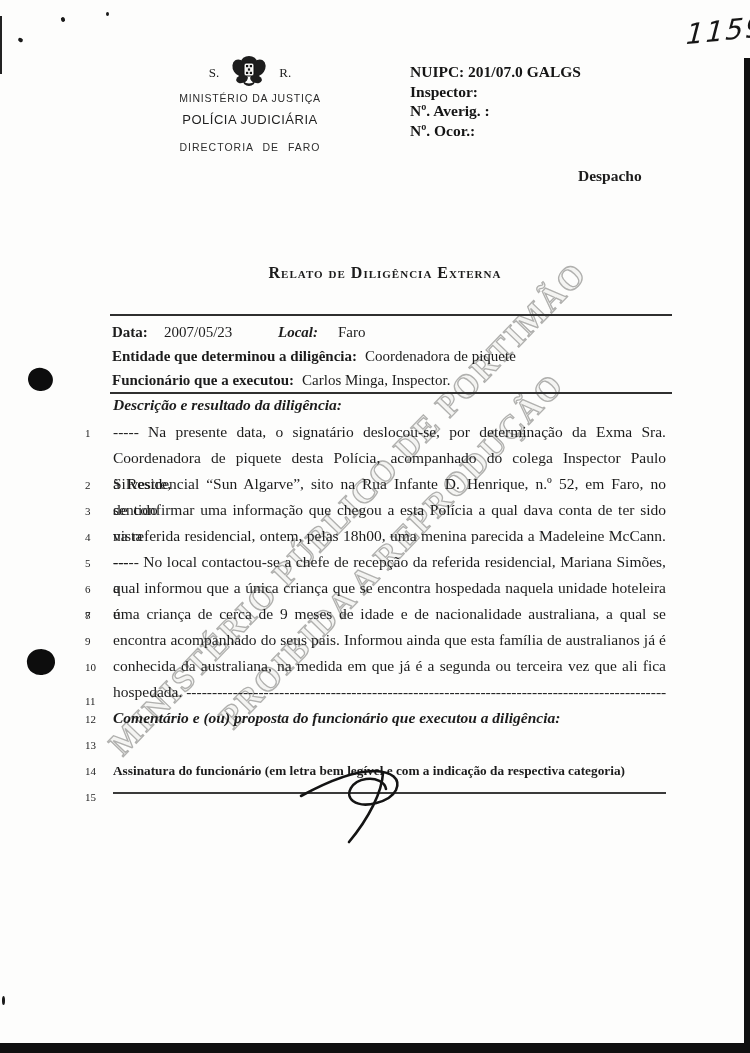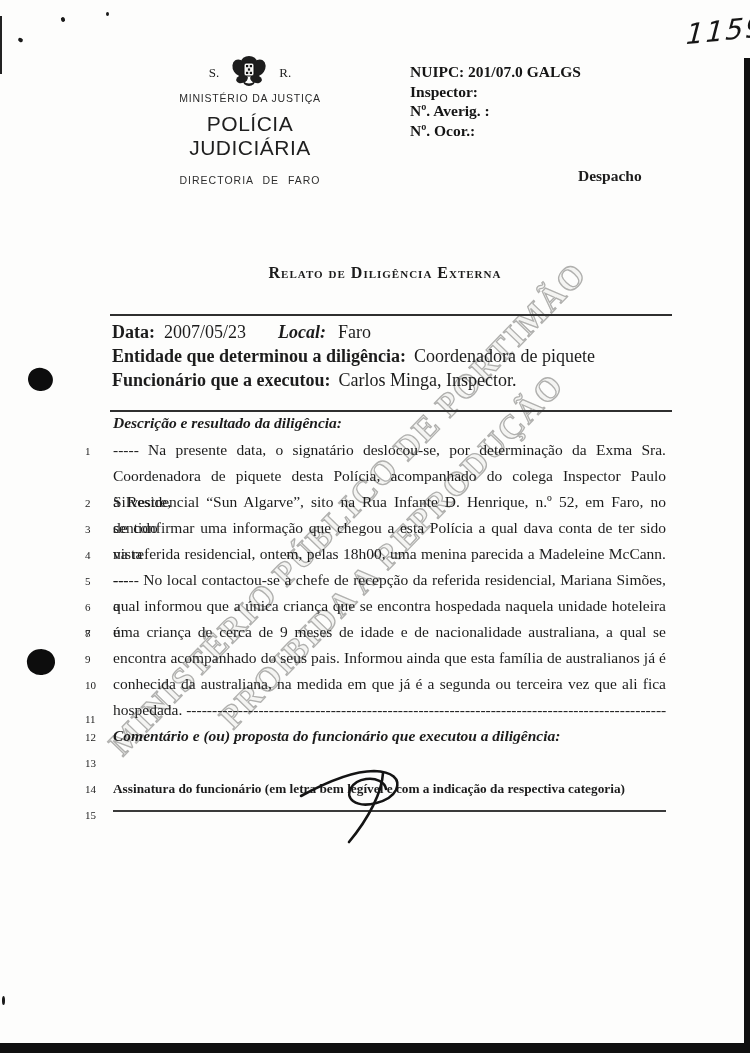--- a/index.html
+++ b/index.html
@@ -31,45 +31,45 @@
     font-style:italic;font-size:28px;font-weight:500;
     letter-spacing:2px;color:#161616;
     transform:rotate(-6deg) skewX(-10deg);
     z-index:3;
   }
   
   .hdr-left{position:absolute;left:148px;top:56px;width:204px;text-align:center;z-index:2;}
   .crest-row{display:flex;align-items:center;justify-content:center;gap:9px;height:34px;}
   .crest-sr{font-family:"Liberation Serif",serif;font-size:13px;color:#222;}
   .ministry{font-family:"Liberation Sans",sans-serif;font-size:10.5px;letter-spacing:.8px;color:#2a2a2a;margin-top:2px;}
-  .org{font-family:"Liberation Sans",sans-serif;font-size:21px;letter-spacing:.5px;color:#1f1f1f;margin-top:8px;}
+  .org{font-family:"Liberation Sans",sans-serif;font-size:13px;letter-spacing:.5px;color:#1f1f1f;margin-top:8px;}
   .directorate{font-family:"Liberation Sans",sans-serif;font-size:10.5px;letter-spacing:1px;word-spacing:5px;color:#2e2e2e;margin-top:14px;}
   .hdr-right{position:absolute;left:410px;top:62px;z-index:2;
     font-weight:bold;font-size:15.5px;line-height:19.6px;color:#151515;}
   .despacho{position:absolute;left:578px;top:167px;font-weight:bold;font-size:15.5px;z-index:2;}
   
   .doc-title{
     position:absolute;left:100px;right:80px;top:264px;
     text-align:center;font-weight:bold;font-size:16px;
     font-variant:small-caps;letter-spacing:1px;z-index:2;
   }
   
   .info{
     position:absolute;left:110px;right:78px;top:314px;
     border-top:2px solid #2f2f2f;border-bottom:2px solid #2f2f2f;
-    padding:4px 0 18px 2px;font-size:18px;z-index:2;
+    padding:4px 0 0 2px;font-size:15px;z-index:2;
   }
   .info .row{display:flex;height:24px;line-height:24px;}
   .lbl{font-weight:bold;}
   .w-data{width:52px;}
   .w-dataval{width:114px;}
   .w-local{width:52px;font-style:italic;}
   .gap8{margin-left:8px;}
   
-  .bodyblock{position:absolute;left:85px;right:84px;top:411px;z-index:2;font-size:15.5px;}
+  .bodyblock{position:absolute;left:85px;right:84px;top:393px;z-index:2;font-size:15.5px;}
   .bheading{margin-left:28px;height:26px;line-height:24px;font-weight:bold;font-style:italic;}
   .brow{height:26px;line-height:26px;white-space:nowrap;}
   .lnum{display:inline-block;width:16px;font-size:11px;color:#222;vertical-align:baseline;}
   .ltext{display:inline-block;width:calc(100% - 28px);margin-left:12px;white-space:normal;vertical-align:baseline;}
   .jline{text-align:justify;text-align-last:justify;font-family:Liberation Serif, serif;}
   .dashline{white-space:nowrap;overflow:hidden;text-align:left;}
   .citalic{font-weight:bold;font-style:italic;}
   .csmallbold{font-weight:bold;font-size:13.3px;}
   .ruled{height:9px;border-bottom:2px solid #3a3a3a;vertical-align:top;}
   

